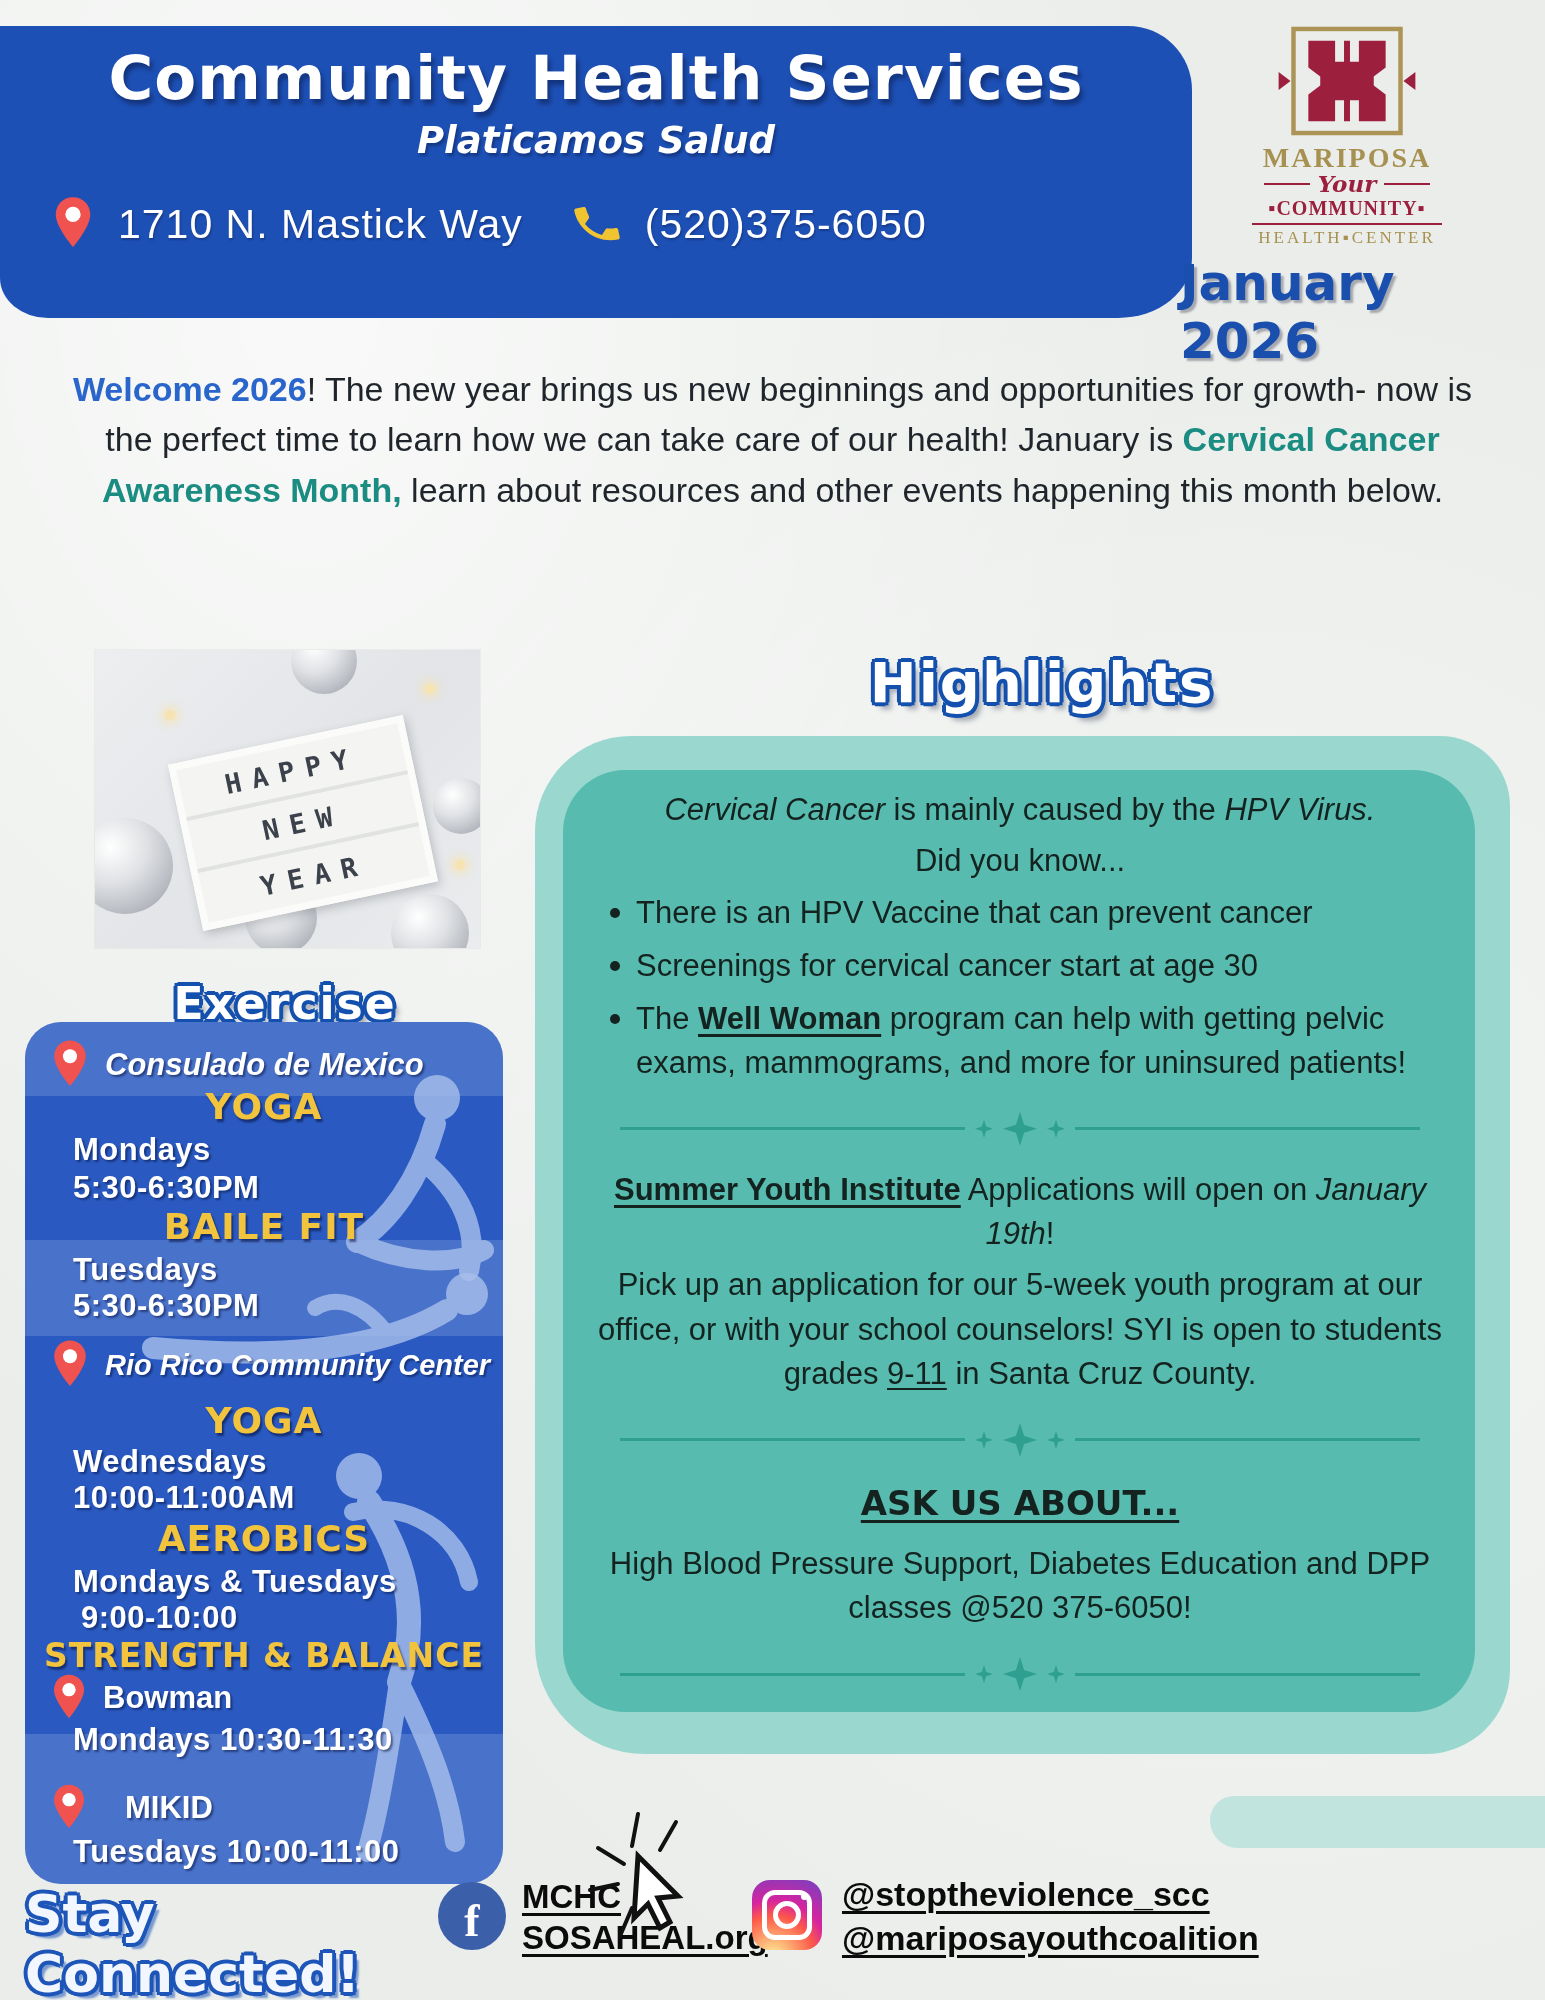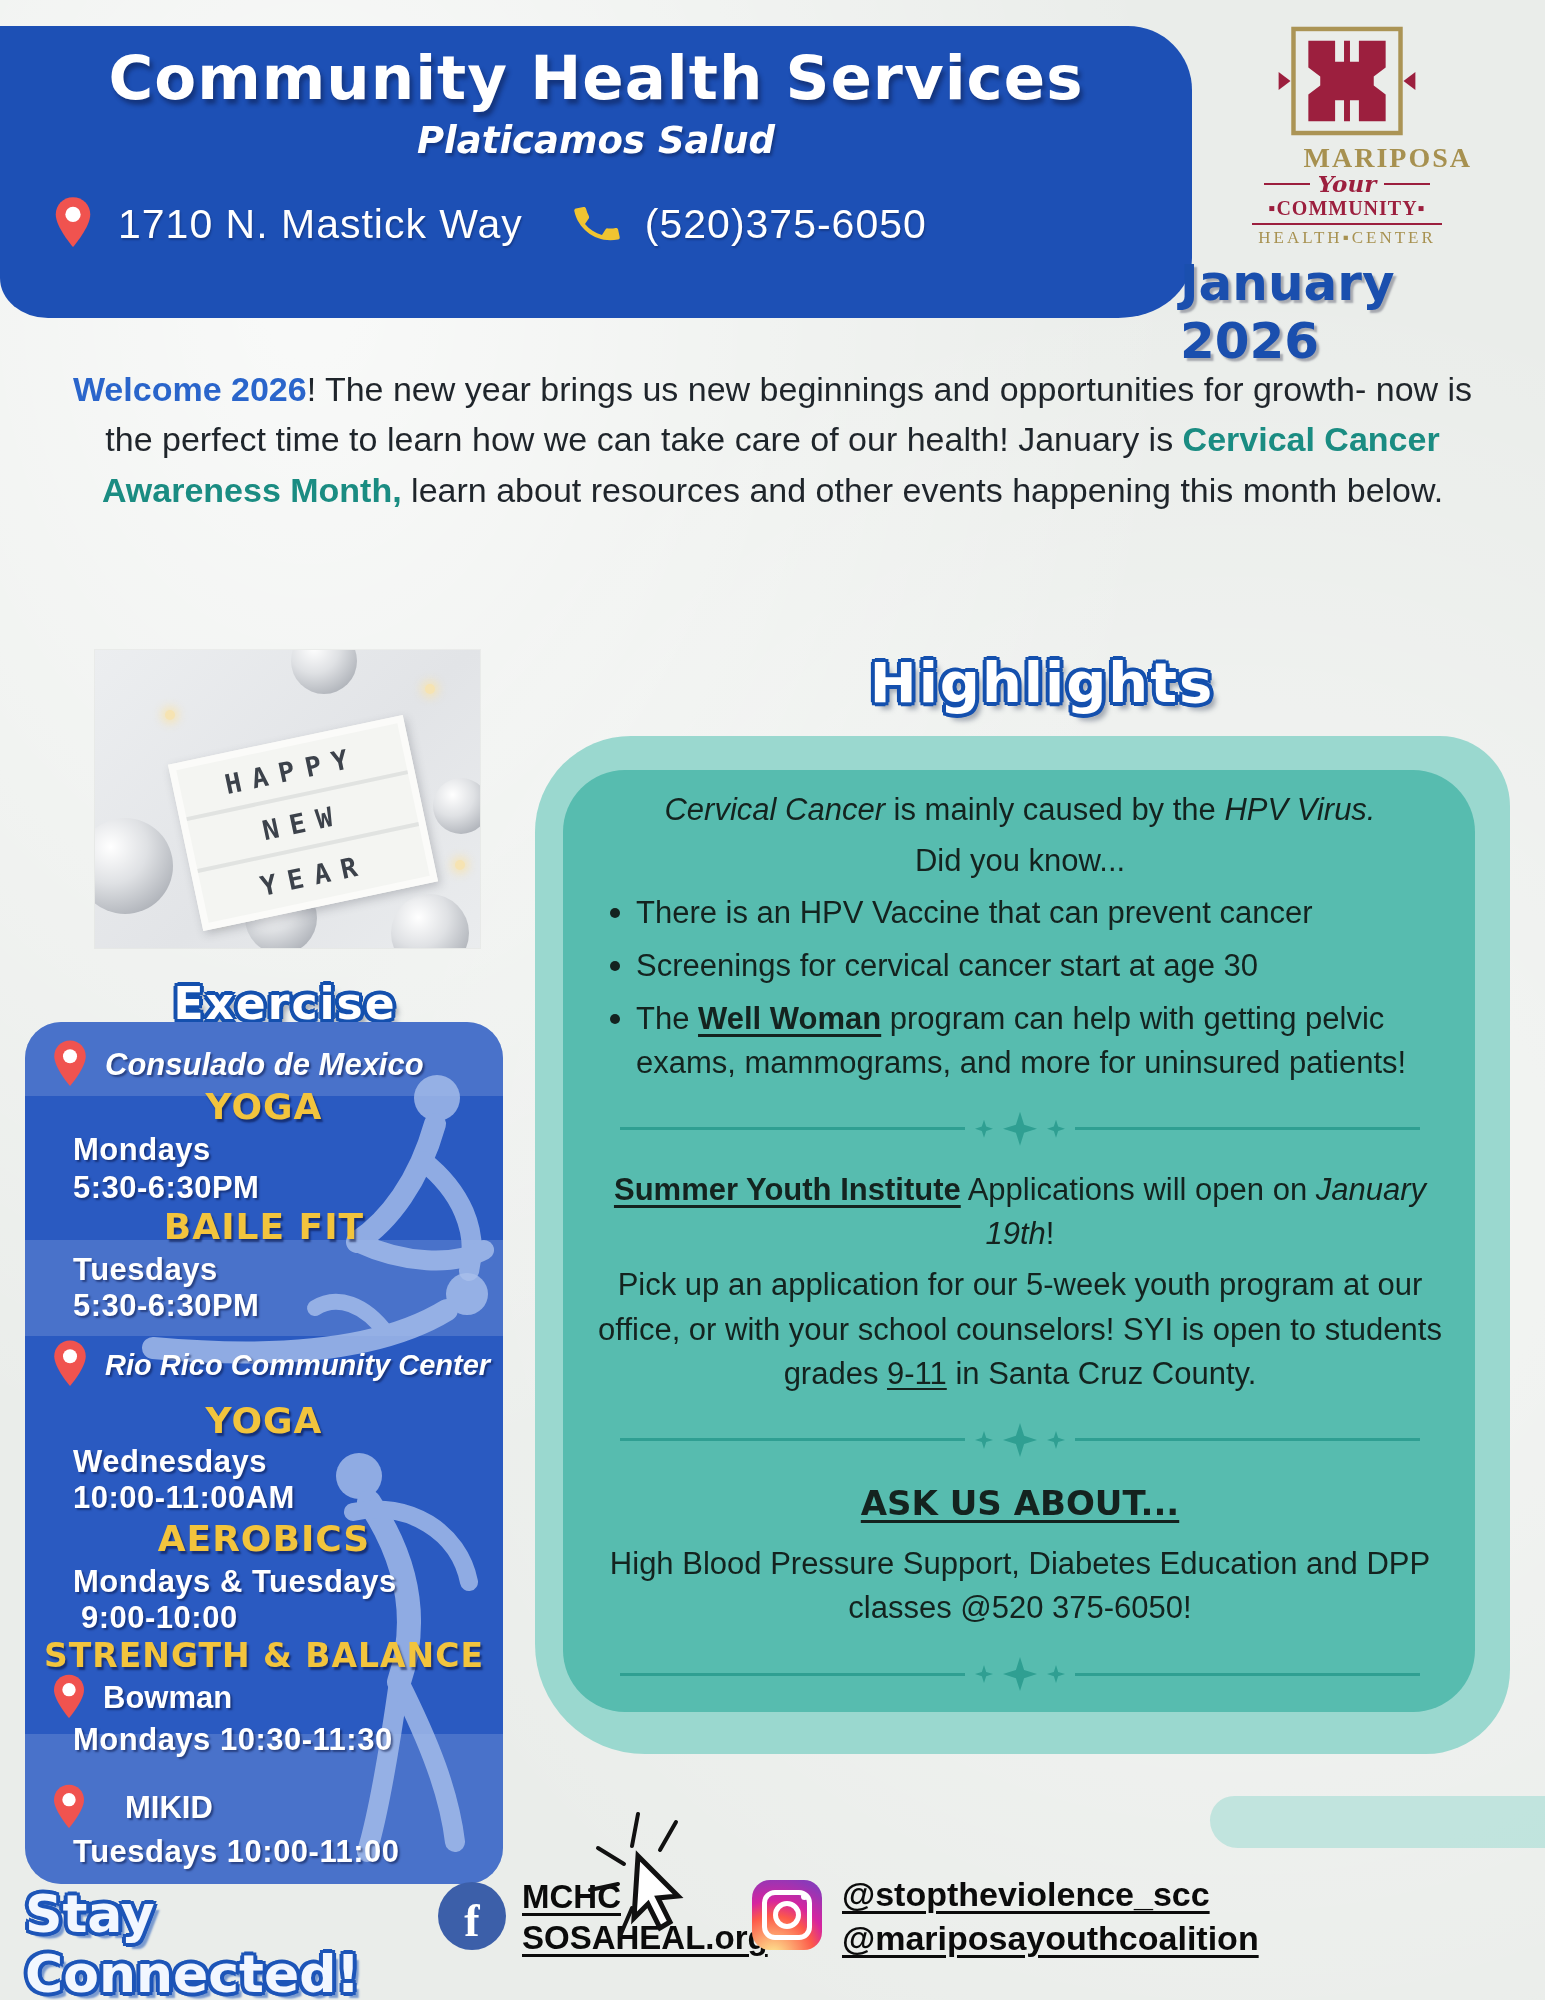--- a/index.html
+++ b/index.html
@@ -33,21 +33,21 @@
   .m-row{
     position:absolute;left:50px;top:168px;display:flex;align-items:center;gap:22px;
     color:#fff;font-size:41px;letter-spacing:1px;
   }
   .m-row .txt{text-shadow:1px 2px 2px rgba(8,20,60,.35);}
   .phone-svg{transform:rotate(-12deg);margin-left:26px;}
 
   
   .logo{position:absolute;left:1222px;top:26px;width:250px;text-align:center;}
   .logo-brand{font-family:"Liberation Serif", serif;font-weight:700;font-size:28px;
-    letter-spacing:2px;color:#a79150;margin-top:2px;text-align:right;}
+    letter-spacing:2px;color:#a79150;margin-top:2px;}
   .logo-script{display:flex;align-items:center;justify-content:center;gap:8px;
     font-family:"DejaVu Serif", serif;font-style:italic;font-weight:700;
     font-size:23px;color:#9c1f3e;margin-top:-4px;}
   .logo-script .rule{width:46px;height:2px;background:#9c1f3e;}
   .logo-community{font-family:"Liberation Serif", serif;font-weight:700;font-size:20px;
     letter-spacing:1px;color:#9c1f3e;margin-top:0px;}
   .logo-rule{width:190px;height:2px;background:#9c1f3e;margin:3px auto 3px;}
   .logo-health{font-family:"Liberation Serif", serif;font-weight:400;font-size:17px;
     letter-spacing:3px;color:#a79150;}
 

